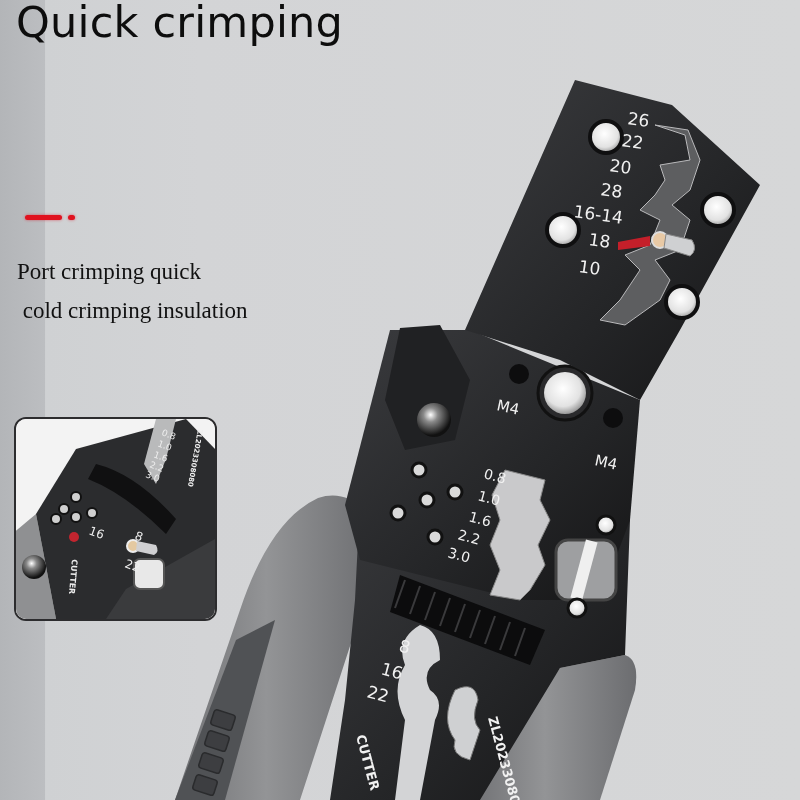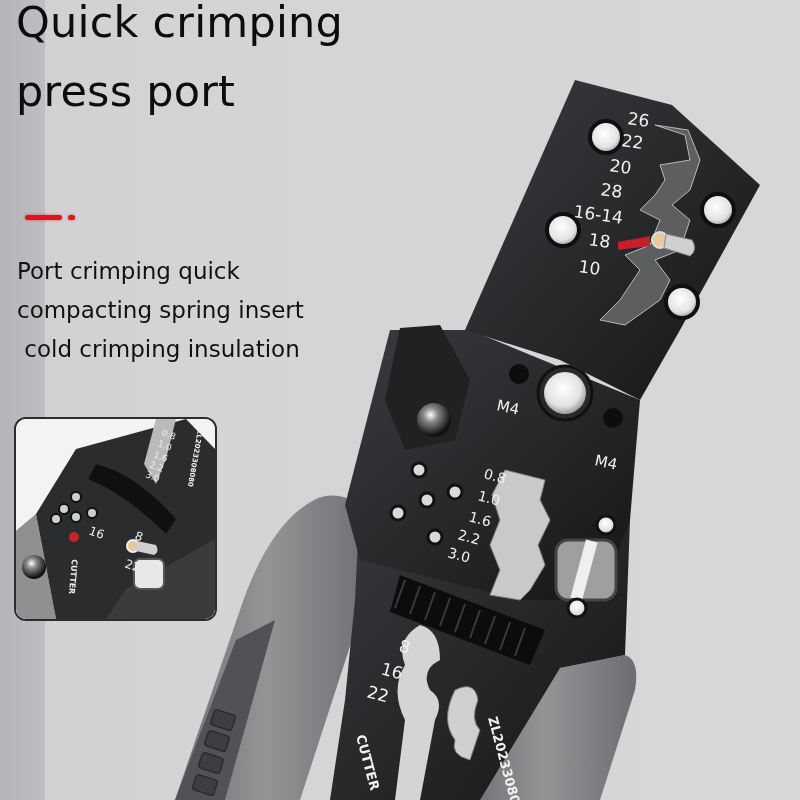--- a/index.html
+++ b/index.html
@@ -16,50 +16,48 @@
     letter-spacing: 0.2px;
   }
   .headline div { white-space: nowrap; }
   .accent { position: absolute; left: 25px; top: 215px; height: 6px; }
   .accent .bar { position: absolute; left: 0; top: 0; width: 37px; height: 5px; border-radius: 3px;
     box-shadow: 0 0 3px rgba(220,20,40,0.6); }
   .accent .dot { position: absolute; left: 43px; top: 0; width: 7px; height: 5px; border-radius: 3px;
     box-shadow: 0 0 3px rgba(220,20,40,0.6); }
   .desc {
     position: absolute; left: 17px; top: 252px; margin: 0;
-    font-size: 23px; line-height: 39px; color: #111;
+    font-size: 23px; line-height: 39px; color: #111; font-family: Liberation Serif, serif;
   }
   .desc div { white-space: nowrap; }
   .inset {
     position: absolute; left: 14px; top: 417px; width: 199px; height: 200px;
     border: 2px solid #2c2c2e; border-radius: 12px; overflow: hidden;
     background: #f4f4f4;
   }
   .scene { position: absolute; left: 0; top: 0; width: 800px; height: 800px; pointer-events: none; }
   .scene * { pointer-events: auto; }
   .label { fill: #f1f1f1; font-family: "DejaVu Sans", sans-serif; }
 </style>
 </head>
 <body>
 
 <div class="strip"></div>
 
 <h1 class="headline">
   <div>Quick crimping</div>
-  <div>press port</div>
 </h1>
 
 <div class="accent">
   <span class="bar" style="background:#e0121f"></span>
   <span class="dot" style="background:#e0121f"></span>
 </div>
 
 <div class="desc">
   <div>Port crimping quick</div>
-  <div>compacting spring insert</div>
   <div style="white-space:pre"> cold crimping insulation</div>
 </div>
 
 <svg class="scene" viewBox="0 0 800 800">
   <defs>
     <linearGradient id="handleG" x1="0" y1="0" x2="1" y2="0">
       <stop offset="0" stop-color="#707174"></stop>
       <stop offset="0.45" stop-color="#939496"></stop>
       <stop offset="1" stop-color="#6c6d70"></stop>
     </linearGradient>

